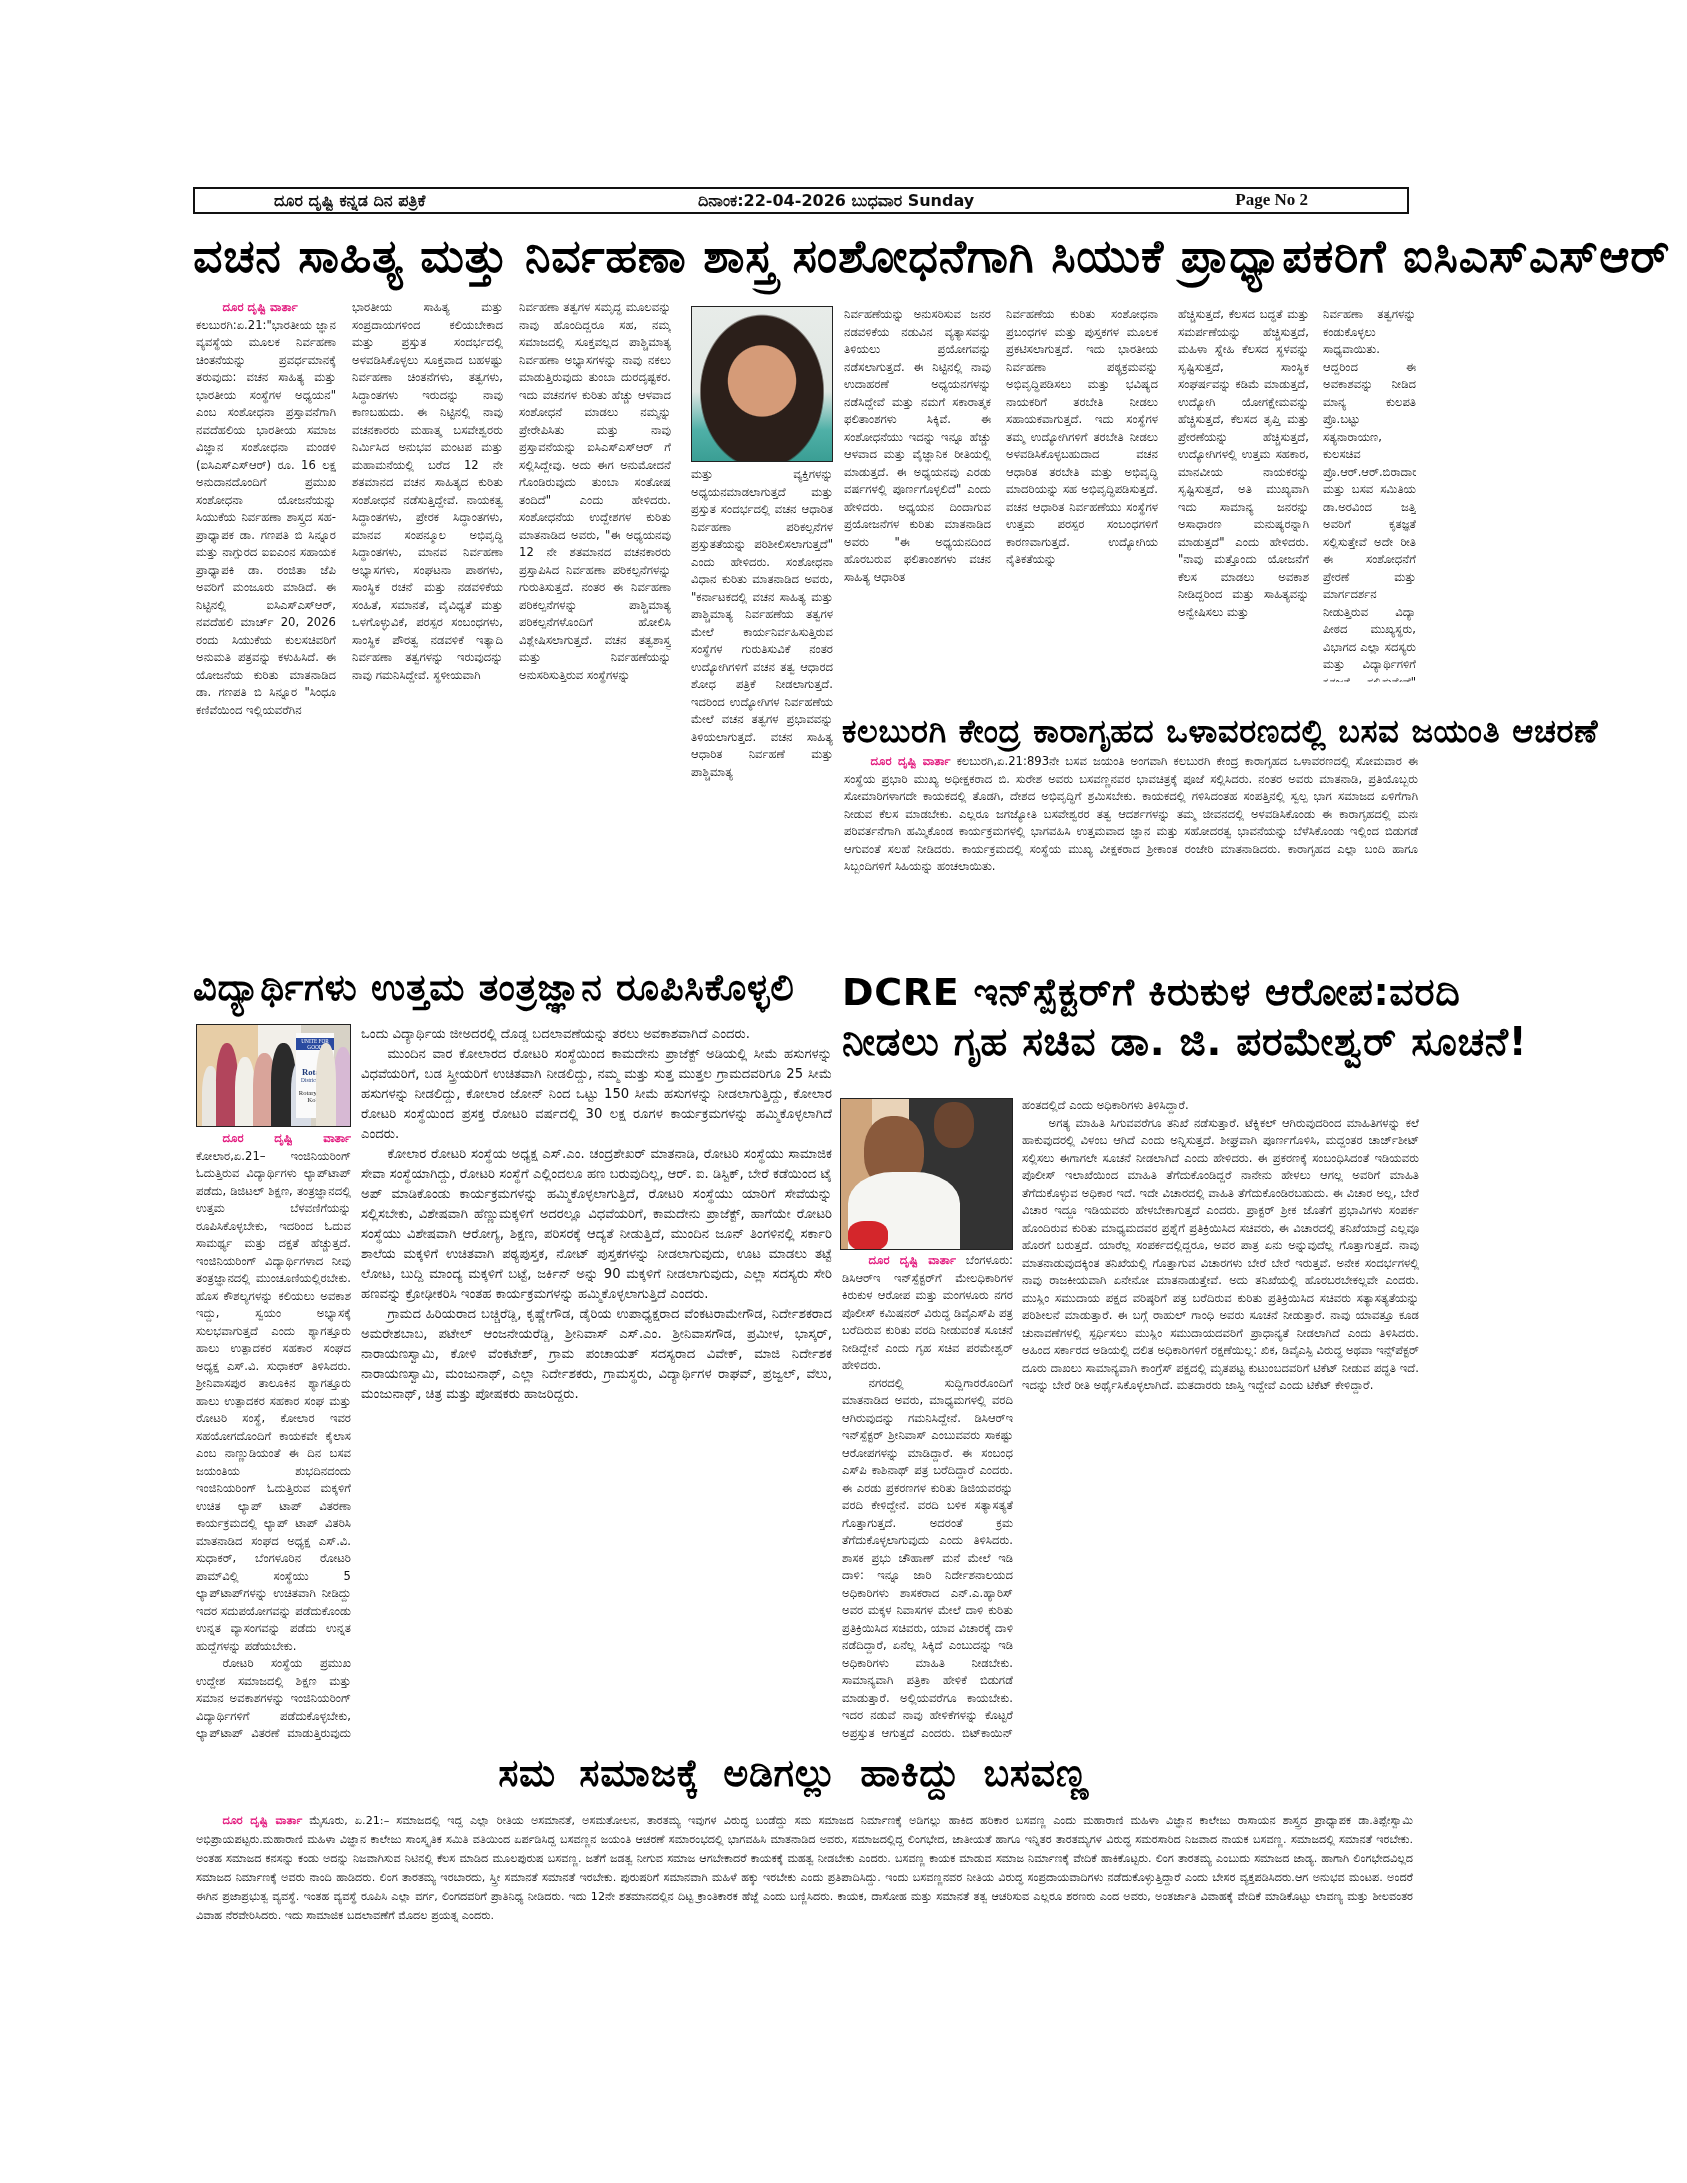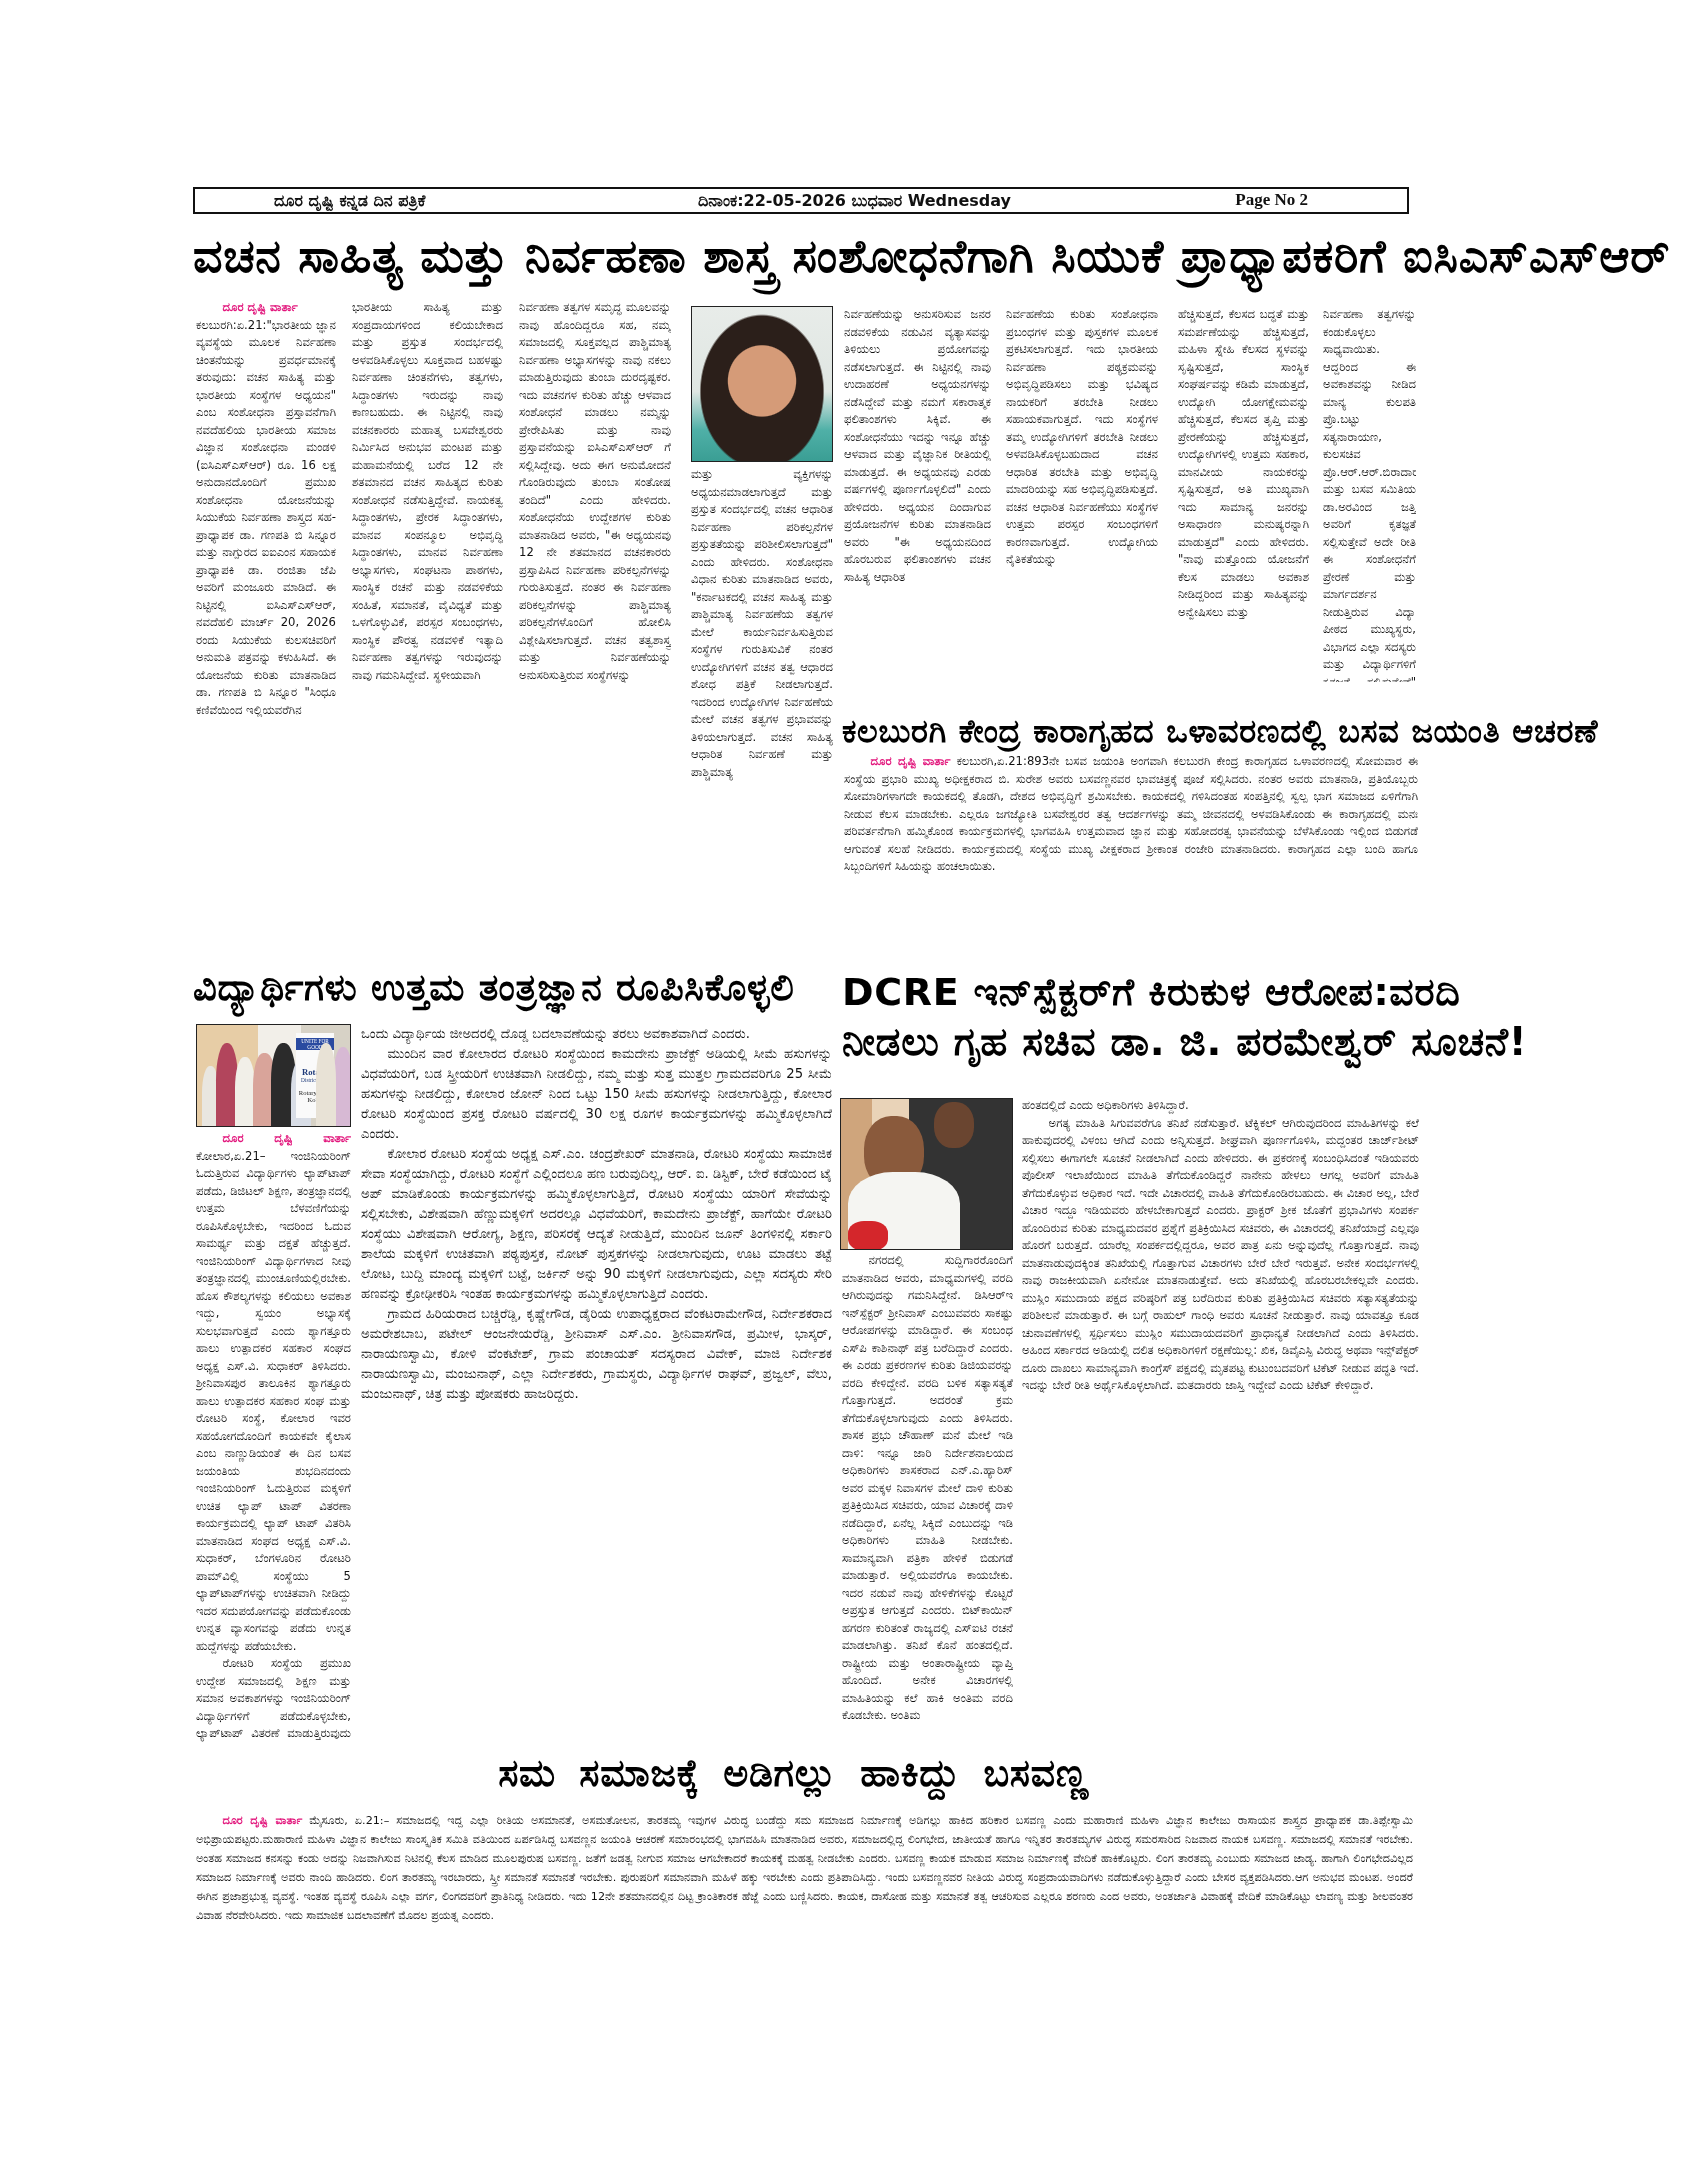--- a/index.html
+++ b/index.html
@@ -33,21 +33,21 @@
   .ph-minister { left:840px; top:1098px; width:173px; height:152px;
      background: linear-gradient(90deg,#cfa57c 0 18%, #e9d3b8 18% 40%, #333 40% 100%); }
   .rotary-banner { position:absolute; left:99px; top:8px; width:38px; height:85px; background:#fafafa;
      font-family:"Liberation Serif", serif; font-size:7.3px; color:#1f3b7a; text-align:center; }
 </style>
 </head>
 <body>
 
 <div class="abs masthead">
   <span class="l">ದೂರ ದೃಷ್ಟಿ ಕನ್ನಡ ದಿನ ಪತ್ರಿಕೆ</span>
-  <span class="c">ದಿನಾಂಕ:22-05-2026 ಬುಧವಾರ Wednesday</span>
+  <span class="c">ದಿನಾಂಕ:22-04-2026 ಬುಧವಾರ Sunday</span>
   <span class="r">Page No  2</span>
 </div>
 
 <div class="abs headline h1">ವಚನ ಸಾಹಿತ್ಯ ಮತ್ತು ನಿರ್ವಹಣಾ ಶಾಸ್ತ್ರ ಸಂಶೋಧನೆಗಾಗಿ ಸಿಯುಕೆ ಪ್ರಾಧ್ಯಾಪಕರಿಗೆ ಐಸಿಎಸ್‌ಎಸ್‌ಆರ್ ಅನುದಾನ</div>
 
 <div class="abs col" style="left:196px; top:299px; width:140px; height:665px;">
   <p class="ind"><span class="byline">ದೂರ ದೃಷ್ಟಿ ವಾರ್ತಾ</span></p>
   <p>ಕಲಬುರಗಿ:ಏ.21:"ಭಾರತೀಯ ಜ್ಞಾನ ವ್ಯವಸ್ಥೆಯ ಮೂಲಕ ನಿರ್ವಹಣಾ ಚಿಂತನೆಯನ್ನು ಪ್ರವರ್ಧಮಾನಕ್ಕೆ ತರುವುದು: ವಚನ ಸಾಹಿತ್ಯ ಮತ್ತು ಭಾರತೀಯ ಸಂಸ್ಥೆಗಳ ಅಧ್ಯಯನ" ಎಂಬ ಸಂಶೋಧನಾ ಪ್ರಸ್ತಾವನೆಗಾಗಿ ನವದೆಹಲಿಯ ಭಾರತೀಯ ಸಮಾಜ ವಿಜ್ಞಾನ ಸಂಶೋಧನಾ ಮಂಡಳಿ (ಐಸಿಎಸ್‌ಎಸ್‌ಆರ್) ರೂ. 16 ಲಕ್ಷ ಅನುದಾನದೊಂದಿಗೆ ಪ್ರಮುಖ ಸಂಶೋಧನಾ ಯೋಜನೆಯನ್ನು ಸಿಯುಕೆಯ ನಿರ್ವಹಣಾ ಶಾಸ್ತ್ರದ ಸಹ-ಪ್ರಾಧ್ಯಾಪಕ ಡಾ. ಗಣಪತಿ ಬಿ ಸಿನ್ನೂರ ಮತ್ತು ನಾಗ್ಪುರದ ಐಐಎಂನ ಸಹಾಯಕ ಪ್ರಾಧ್ಯಾಪಕಿ ಡಾ. ರಂಜಿತಾ ಜೆಪಿ ಅವರಿಗೆ ಮಂಜೂರು ಮಾಡಿದೆ. ಈ ನಿಟ್ಟಿನಲ್ಲಿ ಐಸಿಎಸ್‌ಎಸ್‌ಆರ್, ನವದೆಹಲಿ ಮಾರ್ಚ್ 20, 2026 ರಂದು ಸಿಯುಕೆಯ ಕುಲಸಚಿವರಿಗೆ ಅನುಮತಿ ಪತ್ರವನ್ನು ಕಳುಹಿಸಿದೆ. ಈ ಯೋಜನೆಯ ಕುರಿತು ಮಾತನಾಡಿದ ಡಾ. ಗಣಪತಿ ಬಿ ಸಿನ್ನೂರ "ಸಿಂಧೂ ಕಣಿವೆಯಿಂದ ಇಲ್ಲಿಯವರೆಗಿನ</p>
 </div>
 <div class="abs col" style="left:352px; top:299px; width:151px; height:665px;">
@@ -109,20 +109,21 @@
 
 <div class="abs headline h4a">DCRE ಇನ್‌ಸ್ಪೆಕ್ಟರ್‌ಗೆ ಕಿರುಕುಳ ಆರೋಪ:ವರದಿ</div>
 <div class="abs headline h4b">ನೀಡಲು ಗೃಹ ಸಚಿವ ಡಾ. ಜಿ. ಪರಮೇಶ್ವರ್ ಸೂಚನೆ!</div>
 <div class="abs photo ph-minister">
   <div style="position:absolute; left:23px; top:16.5px; width:60px; height:73px; border-radius:45%; background:#8a5a3c;"></div>
   <div style="position:absolute; left:6.6px; top:73px; width:112px; height:79px; border-radius:40% 40% 0 0; background:#f5f5f2;"></div>
   <div style="position:absolute; left:93px; top:3.3px; width:40px; height:46px; border-radius:45%; background:#6a4530;"></div>
   <div style="position:absolute; left:6.6px; top:122px; width:40px; height:30px; border-radius:40%; background:#d4262b;"></div>
 </div>
 <div class="abs col" style="left:842px; top:1252px; width:171px; height:493px;">
+  <p class="ind"><span class="byline">ದೂರ ದೃಷ್ಟಿ ವಾರ್ತಾ</span> <span>ಬೆಂಗಳೂರು: ಡಿಸಿಆರ್‌ಇ ಇನ್‌ಸ್ಪೆಕ್ಟರ್‌ಗೆ ಮೇಲಧಿಕಾರಿಗಳ ಕಿರುಕುಳ ಆರೋಪ ಮತ್ತು ಮಂಗಳೂರು ನಗರ ಪೊಲೀಸ್ ಕಮಿಷನರ್ ವಿರುದ್ಧ ಡಿವೈಎಸ್‌ಪಿ ಪತ್ರ ಬರೆದಿರುವ ಕುರಿತು ವರದಿ ನೀಡುವಂತೆ ಸೂಚನೆ ನೀಡಿದ್ದೇನೆ ಎಂದು ಗೃಹ ಸಚಿವ ಪರಮೇಶ್ವರ್ ಹೇಳಿದರು.</span></p>
   <p class="ind">ನಗರದಲ್ಲಿ ಸುದ್ದಿಗಾರರೊಂದಿಗೆ ಮಾತನಾಡಿದ ಅವರು, ಮಾಧ್ಯಮಗಳಲ್ಲಿ ವರದಿ ಆಗಿರುವುದನ್ನು ಗಮನಿಸಿದ್ದೇನೆ. ಡಿಸಿಆರ್‌ಇ ಇನ್‌ಸ್ಪೆಕ್ಟರ್ ಶ್ರೀನಿವಾಸ್ ಎಂಬುವವರು ಸಾಕಷ್ಟು ಆರೋಪಗಳನ್ನು ಮಾಡಿದ್ದಾರೆ. ಈ ಸಂಬಂಧ ಎಸ್‌ಪಿ ಕಾಶಿನಾಥ್ ಪತ್ರ ಬರೆದಿದ್ದಾರೆ ಎಂದರು. ಈ ಎರಡು ಪ್ರಕರಣಗಳ ಕುರಿತು ಡಿಜಿಯವರನ್ನು ವರದಿ ಕೇಳಿದ್ದೇನೆ. ವರದಿ ಬಳಿಕ ಸತ್ಯಾಸತ್ಯತೆ ಗೊತ್ತಾಗುತ್ತದೆ. ಅದರಂತೆ ಕ್ರಮ ತೆಗೆದುಕೊಳ್ಳಲಾಗುವುದು ಎಂದು ತಿಳಿಸಿದರು. ಶಾಸಕ ಪ್ರಭು ಚೌಹಾಣ್ ಮನೆ ಮೇಲೆ ಇಡಿ ದಾಳಿ: ಇನ್ನೂ ಜಾರಿ ನಿರ್ದೇಶನಾಲಯದ ಅಧಿಕಾರಿಗಳು ಶಾಸಕರಾದ ಎನ್.ಎ.ಹ್ಯಾರಿಸ್ ಅವರ ಮಕ್ಕಳ ನಿವಾಸಗಳ ಮೇಲೆ ದಾಳಿ ಕುರಿತು ಪ್ರತಿಕ್ರಿಯಿಸಿದ ಸಚಿವರು, ಯಾವ ವಿಚಾರಕ್ಕೆ ದಾಳಿ ನಡೆದಿದ್ದಾರೆ, ಏನೆಲ್ಲ ಸಿಕ್ಕಿದೆ ಎಂಬುದನ್ನು ಇಡಿ ಅಧಿಕಾರಿಗಳು ಮಾಹಿತಿ ನೀಡಬೇಕು. ಸಾಮಾನ್ಯವಾಗಿ ಪತ್ರಿಕಾ ಹೇಳಿಕೆ ಬಿಡುಗಡೆ ಮಾಡುತ್ತಾರೆ. ಅಲ್ಲಿಯವರೆಗೂ ಕಾಯಬೇಕು. ಇದರ ನಡುವೆ ನಾವು ಹೇಳಿಕೆಗಳನ್ನು ಕೊಟ್ಟರೆ ಅಪ್ರಸ್ತುತ ಆಗುತ್ತದೆ ಎಂದರು. ಬಿಟ್‌ಕಾಯಿನ್ ಹಗರಣ ಕುರಿತಂತೆ ರಾಜ್ಯದಲ್ಲಿ ಎಸ್‌ಐಟಿ ರಚನೆ ಮಾಡಲಾಗಿತ್ತು. ತನಿಖೆ ಕೊನೆ ಹಂತದಲ್ಲಿದೆ. ರಾಷ್ಟ್ರೀಯ ಮತ್ತು ಅಂತಾರಾಷ್ಟ್ರೀಯ ವ್ಯಾಪ್ತಿ ಹೊಂದಿದೆ. ಅನೇಕ ವಿಚಾರಗಳಲ್ಲಿ ಮಾಹಿತಿಯನ್ನು ಕಲೆ ಹಾಕಿ ಅಂತಿಮ ವರದಿ ಕೊಡಬೇಕು. ಅಂತಿಮ</p>
 </div>
 <div class="abs col" style="left:1022px; top:1097px; width:397px; height:648px;">
   <p>ಹಂತದಲ್ಲಿದೆ ಎಂದು ಅಧಿಕಾರಿಗಳು ತಿಳಿಸಿದ್ದಾರೆ.</p>
   <p class="ind">ಅಗತ್ಯ ಮಾಹಿತಿ ಸಿಗುವವರೆಗೂ ತನಿಖೆ ನಡೆಸುತ್ತಾರೆ. ಟೆಕ್ನಿಕಲ್ ಆಗಿರುವುದರಿಂದ ಮಾಹಿತಿಗಳನ್ನು ಕಲೆ ಹಾಕುವುದರಲ್ಲಿ ವಿಳಂಬ ಆಗಿದೆ ಎಂದು ಅನ್ನಿಸುತ್ತದೆ. ಶೀಘ್ರವಾಗಿ ಪೂರ್ಣಗೊಳಿಸಿ, ಮದ್ದಂತರ ಚಾರ್ಜ್‌ಶೀಟ್ ಸಲ್ಲಿಸಲು ಈಗಾಗಲೇ ಸೂಚನೆ ನೀಡಲಾಗಿದೆ ಎಂದು ಹೇಳಿದರು. ಈ ಪ್ರಕರಣಕ್ಕೆ ಸಂಬಂಧಿಸಿದಂತೆ ಇಡಿಯವರು ಪೊಲೀಸ್ ಇಲಾಖೆಯಿಂದ ಮಾಹಿತಿ ತೆಗೆದುಕೊಂಡಿದ್ದರೆ ನಾನೇನು ಹೇಳಲು ಆಗಲ್ಲ ಅವರಿಗೆ ಮಾಹಿತಿ ತೆಗೆದುಕೊಳ್ಳುವ ಅಧಿಕಾರ ಇದೆ. ಇದೇ ವಿಚಾರದಲ್ಲಿ ವಾಹಿತಿ ತೆಗೆದುಕೊಂಡಿರಬಹುದು. ಈ ವಿಚಾರ ಅಲ್ಲ, ಬೇರೆ ವಿಚಾರ ಇದ್ದೂ ಇಡಿಯವರು ಹೇಳಬೇಕಾಗುತ್ತದೆ ಎಂದರು. ಪ್ರಾಕ್ಟರ್ ಶ್ರೀಕ ಜೊತೆಗೆ ಪ್ರಭಾವಿಗಳು ಸಂಪರ್ಕ ಹೊಂದಿರುವ ಕುರಿತು ಮಾಧ್ಯಮದವರ ಪ್ರಶ್ನೆಗೆ ಪ್ರತಿಕ್ರಿಯಿಸಿದ ಸಚಿವರು, ಈ ವಿಚಾರದಲ್ಲಿ ತನಿಖೆಯಾದ್ರೆ ಎಲ್ಲವೂ ಹೊರಗೆ ಬರುತ್ತದೆ. ಯಾರೆಲ್ಲ ಸಂಪರ್ಕದಲ್ಲಿದ್ದರೂ, ಅವರ ಪಾತ್ರ ಏನು ಅನ್ನುವುದೆಲ್ಲ ಗೊತ್ತಾಗುತ್ತದೆ. ನಾವು ಮಾತನಾಡುವುದಕ್ಕಿಂತ ತನಿಖೆಯಲ್ಲಿ ಗೊತ್ತಾಗುವ ವಿಚಾರಗಳು ಬೇರೆ ಬೇರೆ ಇರುತ್ತವೆ. ಅನೇಕ ಸಂದರ್ಭಗಳಲ್ಲಿ ನಾವು ರಾಜಕೀಯವಾಗಿ ಏನೇನೋ ಮಾತನಾಡುತ್ತೇವೆ. ಅದು ತನಿಖೆಯಲ್ಲಿ ಹೊರಬರಬೇಕಲ್ಲವೇ ಎಂದರು. ಮುಸ್ಲಿಂ ಸಮುದಾಯ ಪಕ್ಷದ ವರಿಷ್ಠರಿಗೆ ಪತ್ರ ಬರೆದಿರುವ ಕುರಿತು ಪ್ರತಿಕ್ರಿಯಿಸಿದ ಸಚಿವರು ಸತ್ಯಾಸತ್ಯತೆಯನ್ನು ಪರಿಶೀಲನೆ ಮಾಡುತ್ತಾರೆ. ಈ ಬಗ್ಗೆ ರಾಹುಲ್ ಗಾಂಧಿ ಅವರು ಸೂಚನೆ ನೀಡುತ್ತಾರೆ. ನಾವು ಯಾವತ್ತೂ ಕೂಡ ಚುನಾವಣೆಗಳಲ್ಲಿ ಸ್ಪರ್ಧಿಸಲು ಮುಸ್ಲಿಂ ಸಮುದಾಯದವರಿಗೆ ಪ್ರಾಧಾನ್ಯತೆ ನೀಡಲಾಗಿದೆ ಎಂದು ತಿಳಿಸಿದರು. ಅಹಿಂದ ಸರ್ಕಾರದ ಅಡಿಯಲ್ಲಿ ದಲಿತ ಅಧಿಕಾರಿಗಳಿಗೆ ರಕ್ಷಣೆಯಿಲ್ಲ: ಖಿಕ, ಡಿವೈಎಸ್ಪಿ ವಿರುದ್ಧ ಅಥವಾ ಇನ್ಸ್‌ಪೆಕ್ಟರ್ ದೂರು ದಾಖಲು ಸಾಮಾನ್ಯವಾಗಿ ಕಾಂಗ್ರೆಸ್ ಪಕ್ಷದಲ್ಲಿ ಮೃತಪಟ್ಟ ಕುಟುಂಬದವರಿಗೆ ಟಿಕೆಟ್ ನೀಡುವ ಪದ್ಧತಿ ಇದೆ. ಇದನ್ನು ಬೇರೆ ರೀತಿ ಅರ್ಥೈಸಿಕೊಳ್ಳಲಾಗಿದೆ. ಮತದಾರರು ಜಾಸ್ತಿ ಇದ್ದೇವೆ ಎಂದು ಟಿಕೆಟ್ ಕೇಳಿದ್ದಾರೆ.</p>
 </div>
 
 <div class="abs headline h5">ಸಮ ಸಮಾಜಕ್ಕೆ ಅಡಿಗಲ್ಲು ಹಾಕಿದ್ದು ಬಸವಣ್ಣ</div>
 <div class="abs col" style="left:196px; top:1811px; width:1217px; height:172px; font-size:11.2px; line-height:19px;">
   <p class="ind"><span class="byline">ದೂರ ದೃಷ್ಟಿ ವಾರ್ತಾ</span> <span>ಮೈಸೂರು, ಏ.21:– ಸಮಾಜದಲ್ಲಿ ಇದ್ದ ಎಲ್ಲಾ ರೀತಿಯ ಅಸಮಾನತೆ, ಅಸಮತೋಲನ, ತಾರತಮ್ಯ ಇವುಗಳ ವಿರುದ್ಧ ಬಂಡೆದ್ದು ಸಮ ಸಮಾಜದ ನಿರ್ಮಾಣಕ್ಕೆ ಅಡಿಗಲ್ಲು ಹಾಕಿದ ಹರಿಕಾರ ಬಸವಣ್ಣ ಎಂದು ಮಹಾರಾಣಿ ಮಹಿಳಾ ವಿಜ್ಞಾನ ಕಾಲೇಜು ರಾಸಾಯನ ಶಾಸ್ತ್ರದ ಪ್ರಾಧ್ಯಾಪಕ ಡಾ.ತಿಪ್ಪೇಸ್ವಾಮಿ ಅಭಿಪ್ರಾಯಪಟ್ಟರು.ಮಹಾರಾಣಿ ಮಹಿಳಾ ವಿಜ್ಞಾನ ಕಾಲೇಜು ಸಾಂಸ್ಕೃತಿಕ ಸಮಿತಿ ವತಿಯಿಂದ ಏರ್ಪಡಿಸಿದ್ದ ಬಸವಣ್ಣನ ಜಯಂತಿ ಆಚರಣೆ ಸಮಾರಂಭದಲ್ಲಿ ಭಾಗವಹಿಸಿ ಮಾತನಾಡಿದ ಅವರು, ಸಮಾಜದಲ್ಲಿದ್ದ ಲಿಂಗಭೇದ, ಜಾತೀಯತೆ ಹಾಗೂ ಇನ್ನಿತರ ತಾರತಮ್ಯಗಳ ವಿರುದ್ಧ ಸಮರಸಾರಿದ ನಿಜವಾದ ನಾಯಕ ಬಸವಣ್ಣ. ಸಮಾಜದಲ್ಲಿ ಸಮಾನತೆ ಇರಬೇಕು. ಅಂತಹ ಸಮಾಜದ ಕನಸನ್ನು ಕಂಡು ಅದನ್ನು ನಿಜವಾಗಿಸುವ ನಿಟಿನಲ್ಲಿ ಕೆಲಸ ಮಾಡಿದ ಮೂಲಪುರುಷ ಬಸವಣ್ಣ. ಜತೆಗೆ ಜಡತ್ವ ನೀಗುವ ಸಮಾಜ ಆಗಬೇಕಾದರೆ ಕಾಯಕಕ್ಕೆ ಮಹತ್ವ ನೀಡಬೇಕು ಎಂದರು. ಬಸವಣ್ಣ ಕಾಯಕ ಮಾಡುವ ಸಮಾಜ ನಿರ್ಮಾಣಕ್ಕೆ ವೇದಿಕೆ ಹಾಕಿಕೊಟ್ಟರು. ಲಿಂಗ ತಾರತಮ್ಯ ಎಂಬುದು ಸಮಾಜದ ಜಾಡ್ಯ. ಹಾಗಾಗಿ ಲಿಂಗಭೇದವಿಲ್ಲದ ಸಮಾಜದ ನಿರ್ಮಾಣಕ್ಕೆ ಅವರು ನಾಂದಿ ಹಾಡಿದರು. ಲಿಂಗ ತಾರತಮ್ಯ ಇರಬಾರದು, ಸ್ತ್ರೀ ಸಮಾನತೆ ಸಮಾನತೆ ಇರಬೇಕು. ಪುರುಷರಿಗೆ ಸಮಾನವಾಗಿ ಮಹಿಳೆ ಹಕ್ಕು ಇರಬೇಕು ಎಂದು ಪ್ರತಿಪಾದಿಸಿದ್ದು. ಇಂದು ಬಸವಣ್ಣನವರ ನೀತಿಯ ವಿರುದ್ಧ ಸಂಪ್ರದಾಯವಾದಿಗಳು ನಡೆದುಕೊಳ್ಳುತ್ತಿದ್ದಾರೆ ಎಂದು ಬೇಸರ ವ್ಯಕ್ತಪಡಿಸಿದರು.ಆಗ ಅನುಭವ ಮಂಟಪ. ಅಂದರೆ ಈಗಿನ ಪ್ರಜಾಪ್ರಭುತ್ವ ವ್ಯವಸ್ಥೆ. ಇಂತಹ ವ್ಯವಸ್ಥೆ ರೂಪಿಸಿ ಎಲ್ಲಾ ವರ್ಗ, ಲಿಂಗದವರಿಗೆ ಪ್ರಾತಿನಿಧ್ಯ ನೀಡಿದರು. ಇದು 12ನೇ ಶತಮಾನದಲ್ಲಿನ ದಿಟ್ಟ ಕ್ರಾಂತಿಕಾರಕ ಹೆಜ್ಜೆ ಎಂದು ಬಣ್ಣಿಸಿದರು. ಕಾಯಕ, ದಾಸೋಹ ಮತ್ತು ಸಮಾನತೆ ತತ್ವ ಆಚರಿಸುವ ಎಲ್ಲರೂ ಶರಣರು ಎಂದ ಅವರು, ಅಂತರ್ಜಾತಿ ವಿವಾಹಕ್ಕೆ ವೇದಿಕೆ ಮಾಡಿಕೊಟ್ಟು ಲಾವಣ್ಯ ಮತ್ತು ಶೀಲವಂತರ ವಿವಾಹ ನೆರವೇರಿಸಿದರು. ಇದು ಸಾಮಾಜಿಕ ಬದಲಾವಣೆಗೆ ಮೊದಲ ಪ್ರಯತ್ನ ಎಂದರು.</span></p>

